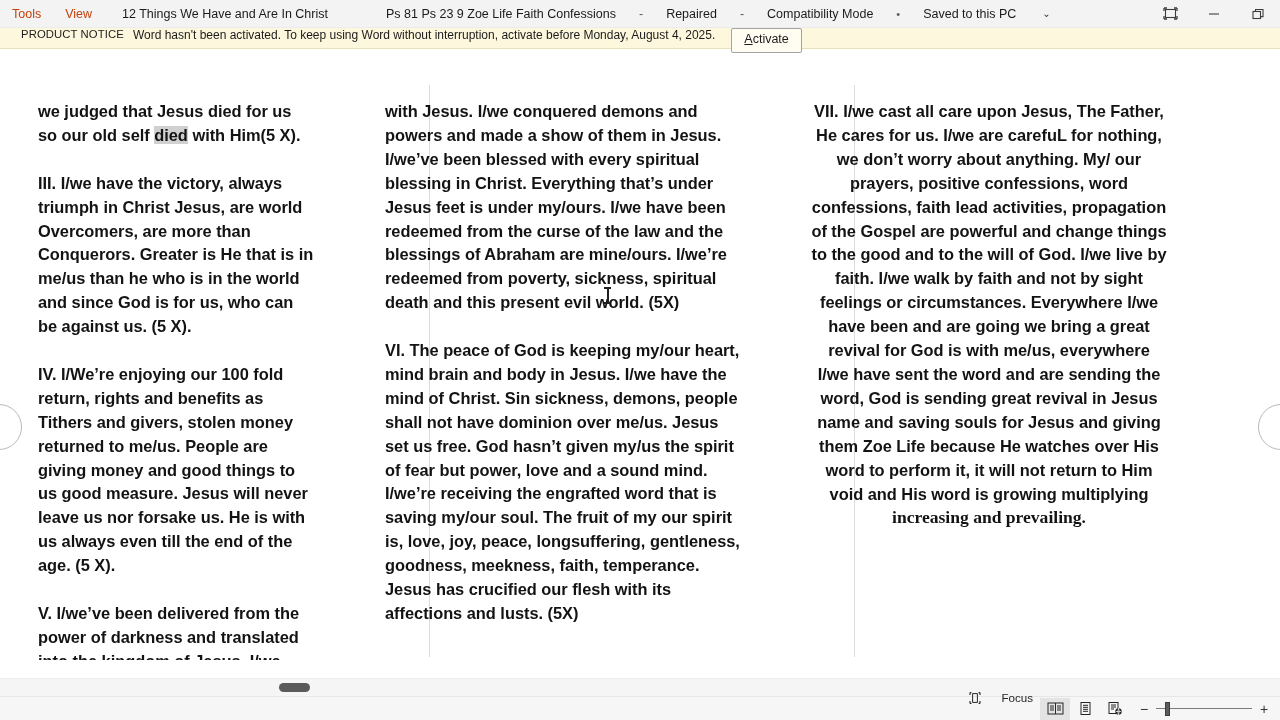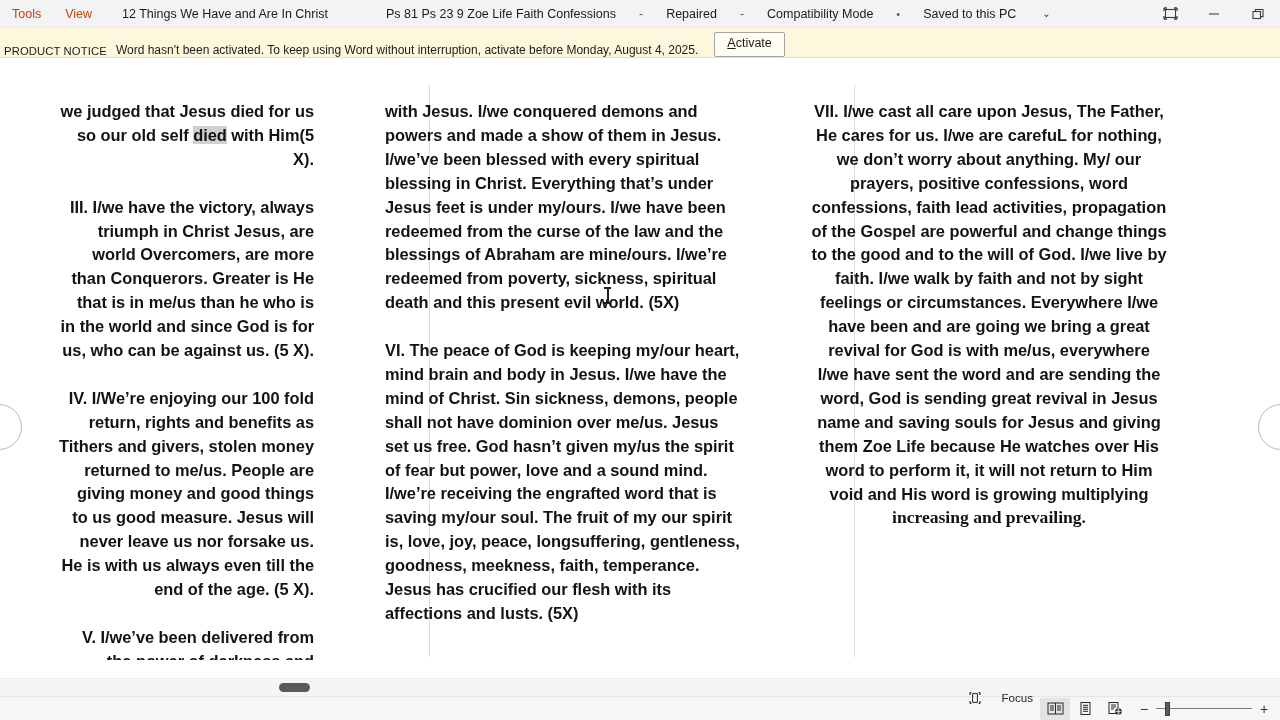--- a/index.html
+++ b/index.html
@@ -34,25 +34,25 @@
   .tb-dot { color: #5a5a5a; font-size: 11px; }
   .chev { font-size: 10px; color: #333; margin-left: 3px; }
   .tb-spacer { flex: 1 1 auto; }
   .win-btn {
     width: 44px; height: 27px; display: flex; align-items: center;
     justify-content: center; cursor: default; color: #3c3c3c;
   }
 
   
   .notice {
-    position: absolute; left: 0; top: 28px; width: 1280px; height: 30px;
+    position: absolute; left: 0; top: 28px; width: 1280px; height: 21px;
     background: #fdf8dd;
     border-bottom: 1px solid #e8e0b8;
-    display: flex; align-items: flex-end;
-    padding-left: 4px;
+    display: flex; align-items: flex-start;
+    padding-left: 21px;
     font-size: 12px; color: #2b2b2b;
   }
   .notice-label {
     font-size: 11.3px; color: #1b1b1b; letter-spacing: .1px;
     margin-right: 9px; white-space: nowrap;
   }
   .notice-text { font-size: 12px; color: #1b1b1b; white-space: nowrap; }
   .activate-btn {
     margin-left: 16px;
     background: #fffdf2;
@@ -86,21 +86,21 @@
   }
   .col {
     position: relative;
     padding-top: 40px;
     font-size: 16.4px;
     font-weight: 700;
     color: #131313;
     line-height: 23.9px;
     letter-spacing: -0.02px;
   }
-  .col1 { width: 350px; padding-left: 58px; padding-right: 36px; text-align: right; }
+  .col1 { width: 350px; padding-left: 38px; padding-right: 36px; text-align: left; }
   .col2 { width: 425px; padding-left: 35px; padding-right: 33px; text-align: left; }
   .col3 { width: 425px; padding-left: 36px; padding-right: 33px; text-align: center; }
 
   .divider {
     position: absolute; top: 25px; width: 1px; height: 572px;
     background: #dcdcdc;
   }
   .divider.d1 { left: 429px; }
   .divider.d2 { left: 854px; }
 

